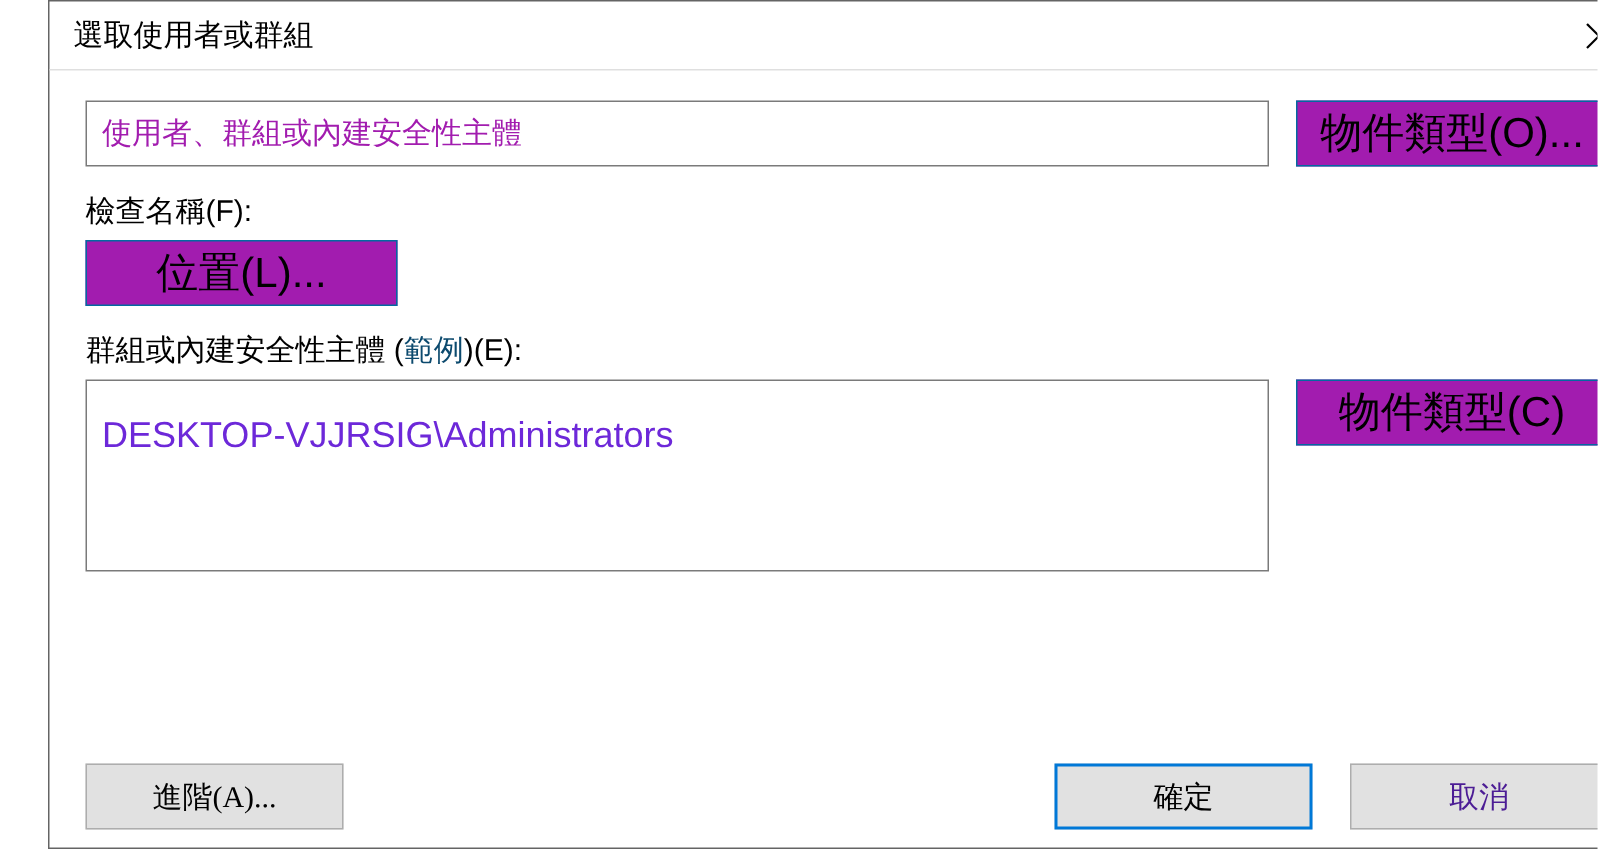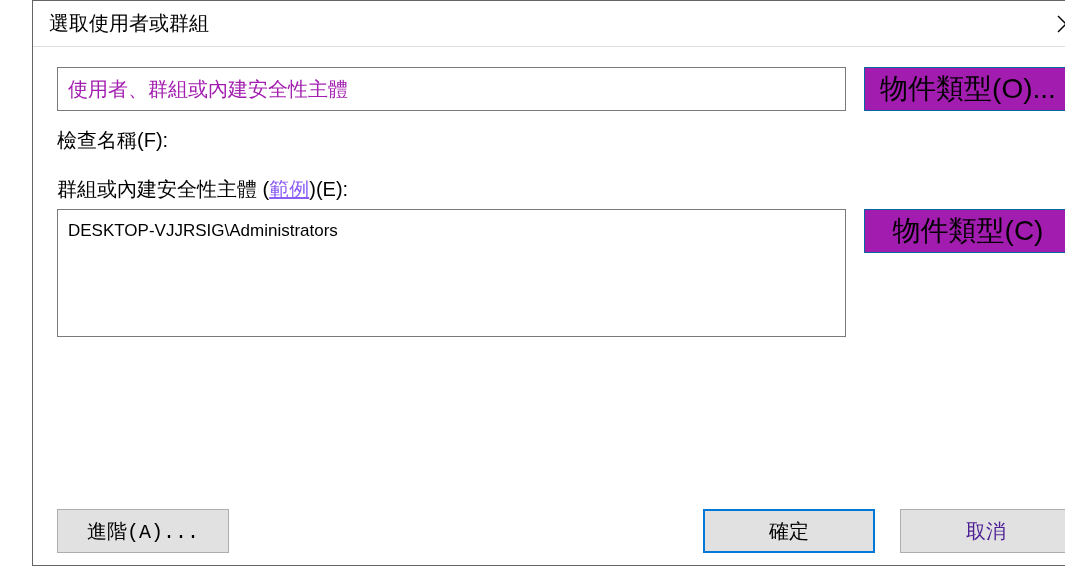--- a/index.html
+++ b/index.html
@@ -86,31 +86,30 @@
       color: #000;
       cursor: pointer;
       font-family: inherit;
     }
     .object-name-label {
       font-size: 20px;
       color: #000;
       margin-bottom: 6px;
     }
     .object-name-label a {
-      color: #8b5cf6;
-      text-decoration: underline;
+      color: #0c4a6e;
       cursor: pointer;
     }
     .textarea-box {
       flex: 1;
       border: 1px solid #7a7a7a;
       background: #ffffff;
-      padding: 8px 10px;
-      font-size: 17px;
-      color: #000000;
+      padding: 24px 10px;
+      font-size: 24px;
+      color: #6d28d9;
       height: 128px;
       resize: none;
       font-family: inherit;
       line-height: 26px;
       outline: none;
     }
     .bottom-row {
       margin-top: auto;
       display: flex;
       align-items: center;
@@ -118,21 +117,21 @@
       padding-top: 18px;
     }
     .advanced-btn {
       width: 172px;
       height: 44px;
       border: 1px solid #adadad;
       background: #e1e1e1;
       font-size: 20px;
       color: #000;
       cursor: pointer;
-      font-family: Liberation Mono, monospace;
+      font-family: Liberation Serif, serif;
     }
     .right-buttons {
       display: flex;
       gap: 25px;
     }
     .ok-btn {
       width: 172px;
       height: 44px;
       border: 2px solid #0078d7;
       background: #e1e1e1;
@@ -179,20 +178,21 @@
     <div class="section">
       <div class="row">
         <div class="readonly-box">使用者、群組或內建安全性主體</div>
         <button class="side-btn">物件類型(O)...</button>
       </div>
     </div>
 
     <div class="section">
       <div class="section-label">檢查名稱(F):</div>
       <div class="row">
+        <button class="side-btn">位置(L)...</button>
       </div>
     </div>
 
     <div class="section">
       <div class="object-name-label">
         <span>群組或內建安全性主體 (</span><a>範例</a><span>)(E):</span>
       </div>
       <div class="row">
         <textarea class="textarea-box" style="">DESKTOP-VJJRSIG\Administrators</textarea>
         <button class="side-btn">物件類型(C)</button>

